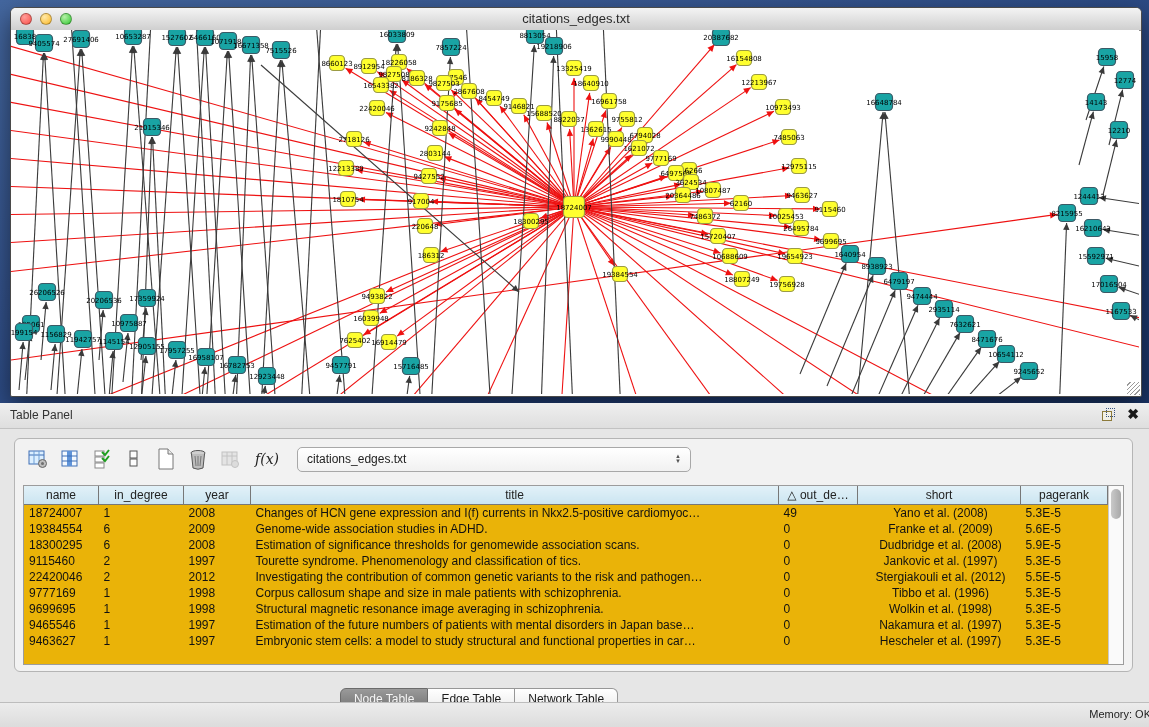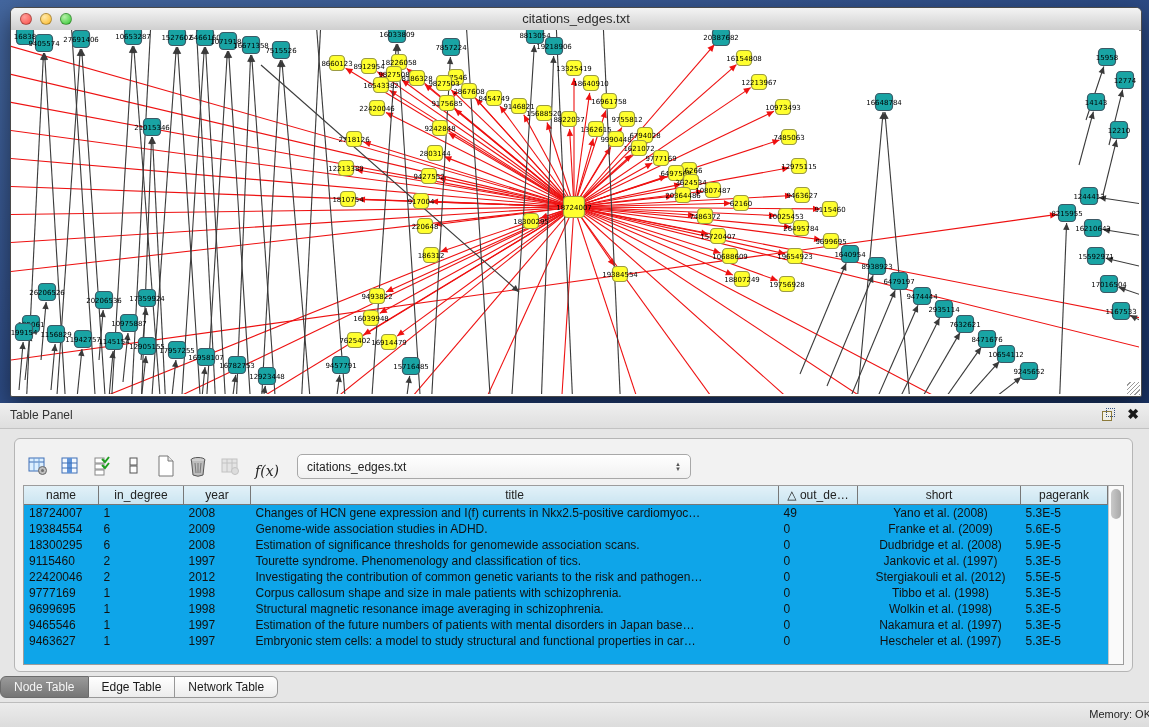--- a/index.html
+++ b/index.html
@@ -28,45 +28,45 @@
   .panel-header{height:25px;background:linear-gradient(#efefef,#dedede);
     border-bottom:1px solid #c2c2c2;position:relative;}
   .panel-header .ptitle{position:absolute;left:10px;top:5px;font-size:12px;color:#333;}
   .ph-icons{position:absolute;right:10px;top:4px;display:flex;gap:12px;align-items:center;}
   .float-ic{position:relative;width:13px;height:13px;}
   .float-ic .b1{position:absolute;left:0;bottom:0;width:8px;height:8px;border:1px solid #8c7a3a;background:#f2f0e4;}
   .float-ic .b2{position:absolute;right:0;top:0;width:7px;height:7px;border:1px dotted #35507e;}
   .close-ic{font-size:14px;font-weight:bold;color:#1a1a1a;line-height:14px;cursor:default;}
   .toolbox{position:absolute;left:14px;top:35px;width:1119px;height:234px;
     border:1px solid #b5b5b5;border-radius:6px;background:#f2f2f2;box-sizing:border-box;}
-  .toolbar{display:flex;align-items:flex-end;height:40px;padding-left:10px;gap:6px;}
+  .toolbar{display:flex;align-items:center;height:40px;padding-left:10px;gap:6px;}
   .tbtn{width:26px;height:26px;display:flex;align-items:center;justify-content:center;border-radius:4px;}
   .tbtn svg{display:block;}
   .fx{font-family:"DejaVu Serif",serif;font-style:italic;font-size:14px;color:#222;margin:0 4px 0 6px;}
   .dropdown{display:flex;align-items:center;width:392px;height:23px;margin-left:8px;
     border:1px solid #a8a8a8;border-radius:5px;background:linear-gradient(#ffffff,#f1f1f1);
     box-shadow:inset 0 1px 0 #fff;}
   .dropdown .dval{flex:1;font-size:12px;color:#222;padding-left:9px;}
   .dropdown .steppers{width:16px;display:flex;flex-direction:column;align-items:center;
     font-size:6px;color:#555;line-height:5px;padding-right:4px;}
   
   .tablewrap{position:absolute;left:8px;top:46px;right:8px;bottom:6px;
-    border:1px solid #9c9c9c;background:#0ea5e9;display:flex;}
+    border:1px solid #9c9c9c;background:#eab308;display:flex;}
   table.grid{border-collapse:collapse;table-layout:fixed;flex:1;align-self:flex-start;width:calc(100% - 15px);}
   table.grid th{background:linear-gradient(#e2f1f8,#cbe5f1);border:1px solid #777;border-top:none;
     font-size:12px;font-weight:normal;color:#222;height:18px;padding:0;white-space:nowrap;overflow:hidden;}
   table.grid th:first-child{border-left:none;}
   table.grid td{font-size:12px;color:#111;height:16px;padding:0 2px 0 5px;white-space:nowrap;
     overflow:hidden;text-overflow:ellipsis;}
   td.c5{text-align:center;}
   .vscroll{width:15px;background:#fafafa;border-left:1px solid #c9c9c9;position:relative;}
   .vthumb{position:absolute;left:2px;top:3px;width:10px;height:30px;border-radius:5px;
     background:linear-gradient(90deg,#c9c9c9,#a8a8a8);}
   
-  .tabsrow{position:absolute;left:0;top:273px;width:958px;}
+  .tabsrow{position:absolute;left:0;top:285px;width:958px;text-align:center;}
   .tab{display:inline-block;border:1px solid #979797;border-left-width:0;
     background:linear-gradient(#ffffff,#ececec);padding:3px 13px;font-size:12px;color:#1a1a1a;cursor:default;}
   .tab:first-child{border-radius:6px 0 0 6px;border-left-width:1px;}
   .tab:last-child{border-radius:0 6px 6px 0;}
   .tab.sel{background:linear-gradient(#9a9a9a,#757575);color:#f5f5f5;border-color:#6b6b6b;}
   .statusbar{position:absolute;left:0;bottom:0;width:1149px;height:24px;
     background:linear-gradient(#ececec,#dcdcdc);border-top:1px solid #bdbdbd;padding-left:36px;}
   .mem{position:absolute;right:34px;top:5px;font-size:11px;color:#222;}
   .memdot{position:absolute;right:12px;top:4px;width:14px;height:14px;border-radius:50%;
     background:radial-gradient(circle at 35% 30%,#8ce68c,#2db52d);border:1px solid #555;box-sizing:border-box;}
@@ -735,21 +735,21 @@
               <td class="c4">0</td>
               <td class="c5">Stergiakouli et al. (2012)</td>
               <td class="c6">5.5E-5</td>
             </tr>
             <tr>
               <td class="c0">9777169</td>
               <td class="c1">1</td>
               <td class="c2">1998</td>
               <td class="c3">Corpus callosum shape and size in male patients with schizophrenia.</td>
               <td class="c4">0</td>
-              <td class="c5">Tibbo et al. (1998)</td>
+              <td class="c5">Tibbo et al. (1996)</td>
               <td class="c6">5.3E-5</td>
             </tr>
             <tr>
               <td class="c0">9699695</td>
               <td class="c1">1</td>
               <td class="c2">1998</td>
               <td class="c3">Structural magnetic resonance image averaging in schizophrenia.</td>
               <td class="c4">0</td>
               <td class="c5">Wolkin et al. (1998)</td>
               <td class="c6">5.3E-5</td>

